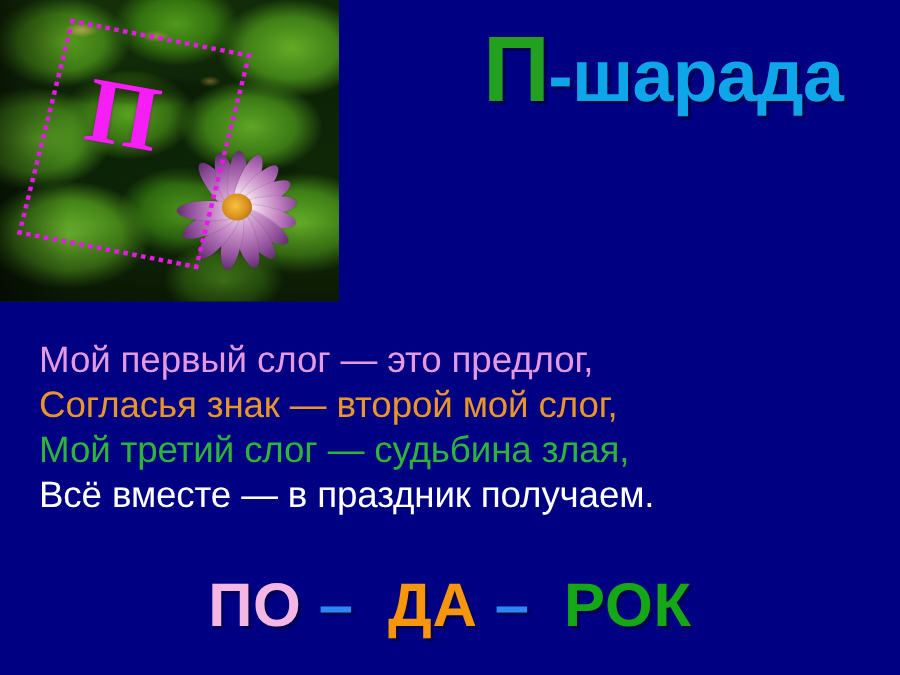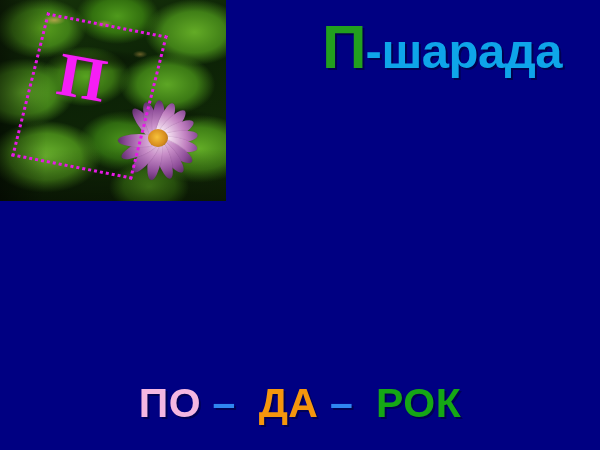--- a/index.html
+++ b/index.html
@@ -204,18 +204,24 @@
     </div>
 
     <div id="dotted-frame"></div>
     <div id="photo-letter">П</div>
   </div>
 
   <div id="title">
     <span class="tletter">П</span><span class="trest">-шарада</span>
   </div>
 
+  <div id="riddle">
+    <div class="line" style="color:#e59ae0">Мой первый слог — это предлог,</div>
+    <div class="line" style="color:#e8952a">Согласья знак — второй мой слог,</div>
+    <div class="line" style="color:#2fb43a">Мой третий слог — судьбина злая,</div>
+    <div class="line" style="color:#ffffff">Всё вместе — в праздник получаем.</div>
+  </div>
 
   <div id="answer">
     <span style="color:#f4b6e2">ПО</span><span class="gap">&nbsp;</span><span style="color:#2f86f0">–</span><span class="gap">&nbsp;&nbsp;</span><span style="color:#f5960d">ДА</span><span class="gap">&nbsp;</span><span style="color:#2f86f0">–</span><span class="gap">&nbsp;&nbsp;</span><span style="color:#15a715">РОК</span>
   </div>
 
 </div>
 
 </body></html>

